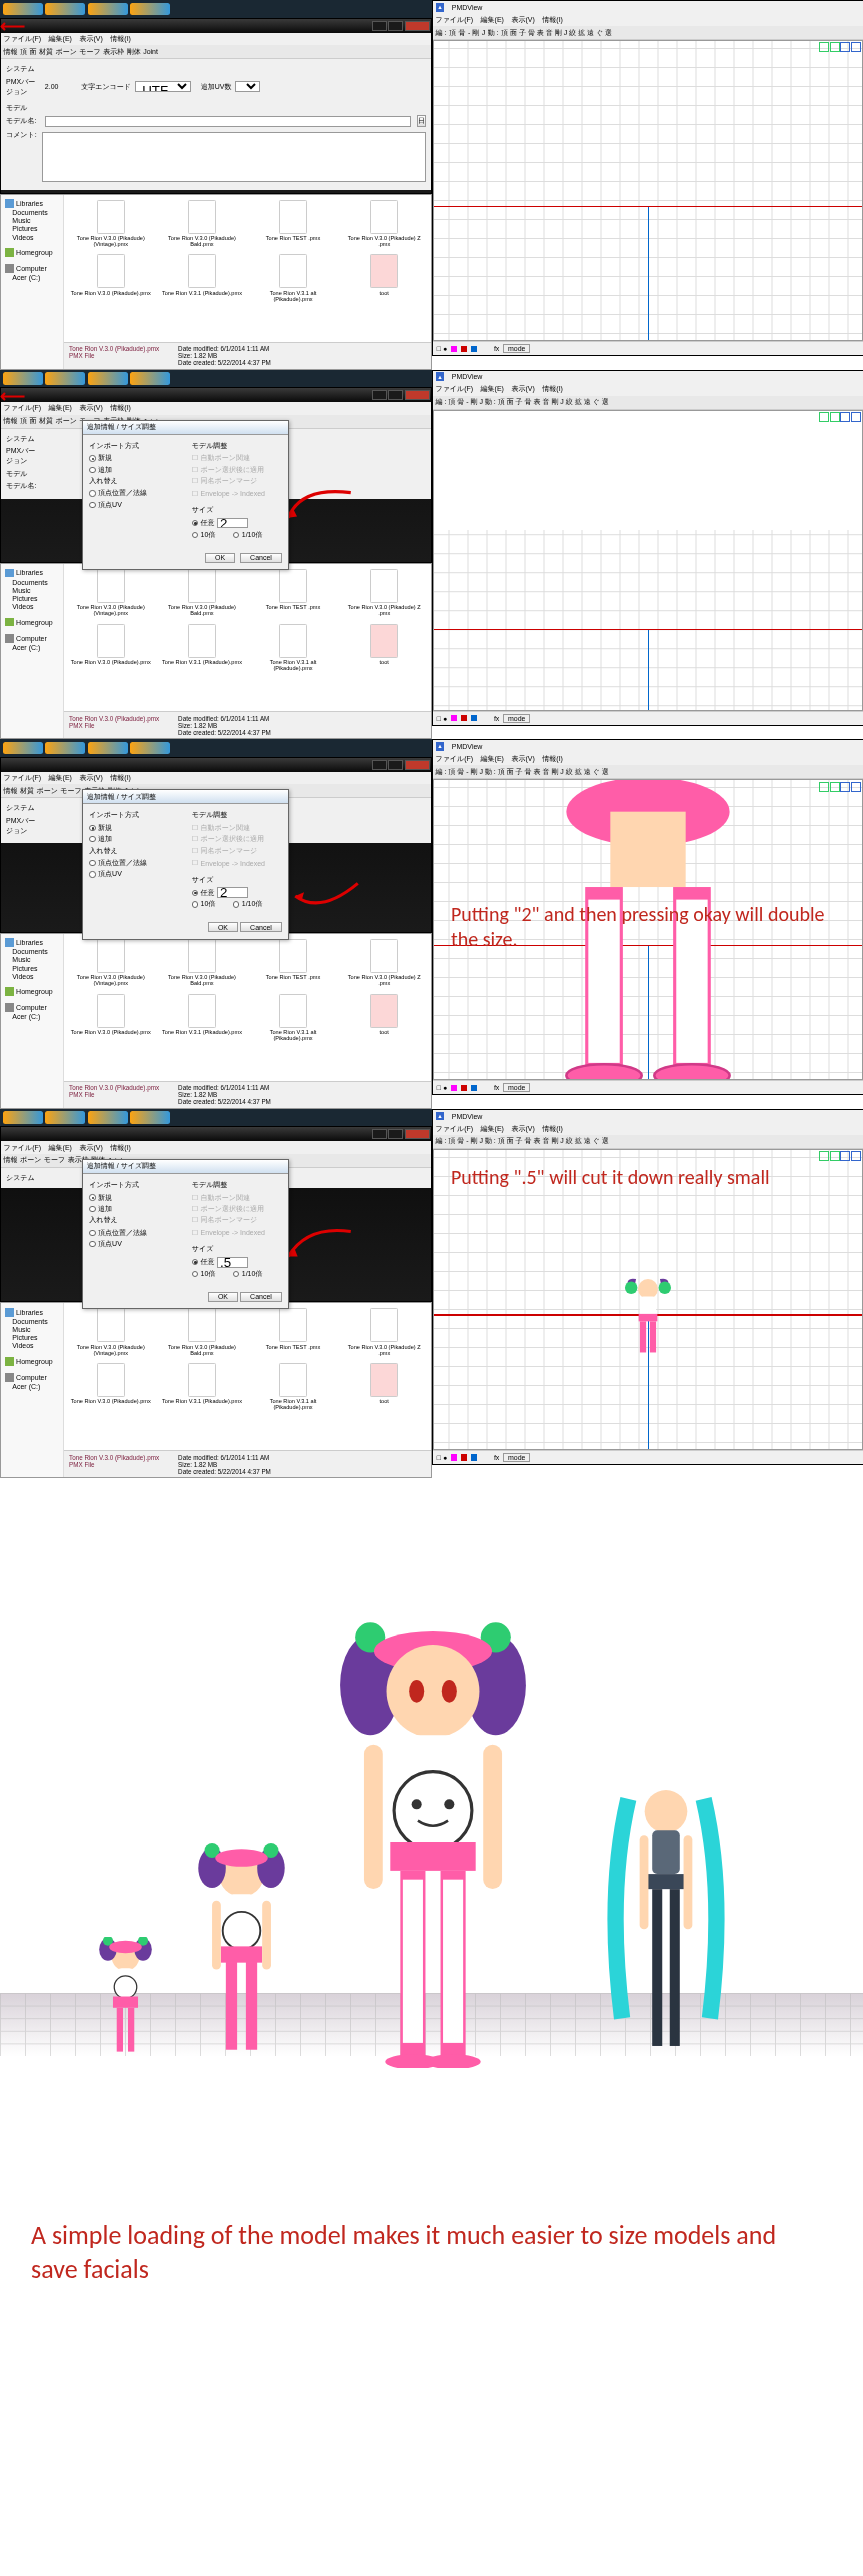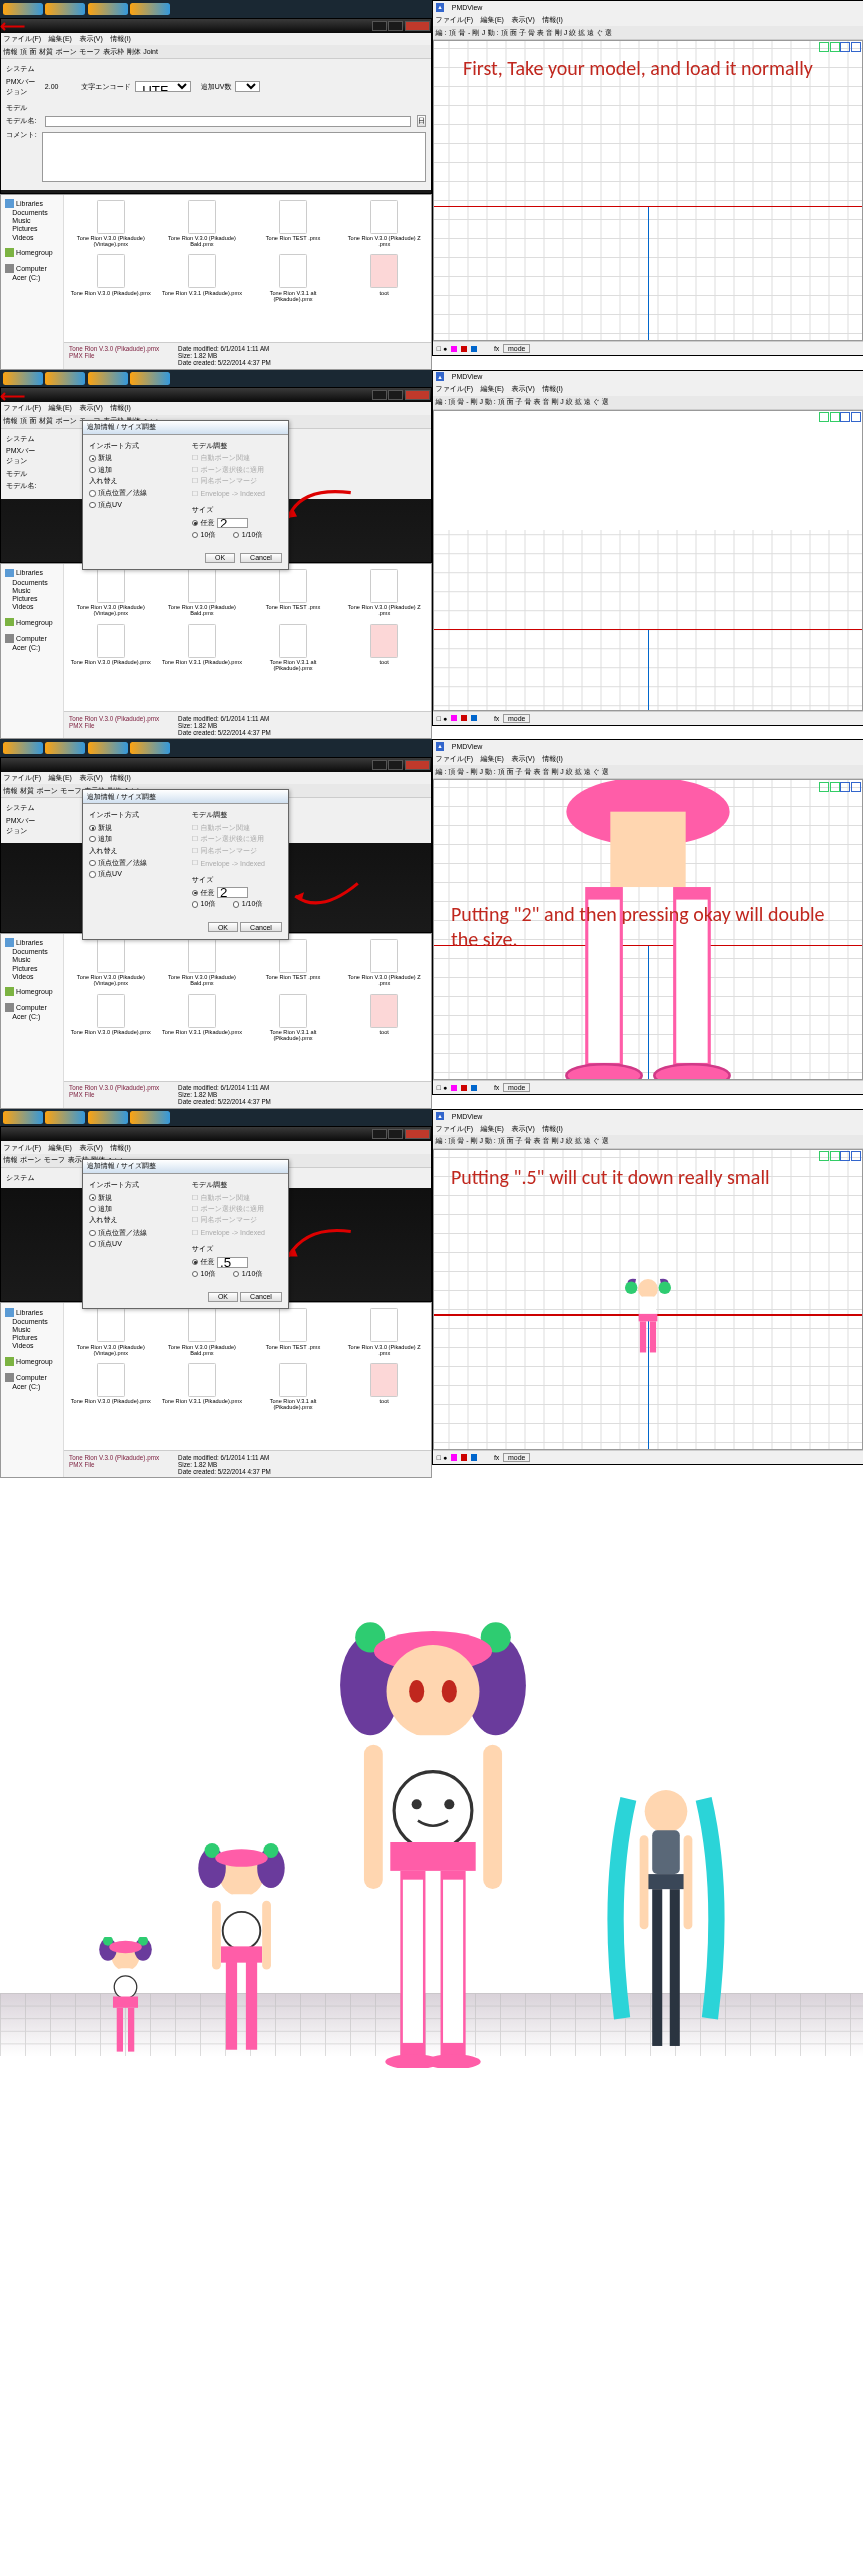--- a/index.html
+++ b/index.html
@@ -248,21 +248,20 @@
       </div>
       <div class="bottom-toolbar">
         <span>□ ●</span>
         <span class="color-sq" style="background:#f0f"></span>
         <span class="color-sq" style="background:#c00"></span>
         <span class="color-sq" style="background:#06c"></span>
         <span style="margin-left:12.6px">fx</span>
         <span style="border:0.6px solid #999;padding:0 3.8px">mode</span>
       </div>
     </div>
-    <div class="instruction" style="top:56px;left:31px;right:19px">First, Take your model, and load it normally</div>
   </div>
 </div>
 
 <div class="panel-row">
   <div class="left-pane">
     <div class="desktop-ico">
         <div class="disk-ico"></div>
         <div class="disk-ico"></div>
         <div class="disk-ico"></div>
         <div class="disk-ico"></div>
@@ -1007,14 +1006,15 @@
     <path d="M160 30 Q195 180 170 380" stroke="#2bd4d8" stroke-width="26" fill="none"></path>
     <circle cx="100" cy="50" r="34" fill="#ffd6b0"></circle>
     <rect x="78" y="80" width="44" height="70" rx="8" fill="#5a6878"></rect>
     <rect x="70" y="150" width="60" height="24" fill="#3a4758"></rect>
     <rect x="78" y="174" width="16" height="250" fill="#2a3440"></rect>
     <rect x="106" y="174" width="16" height="250" fill="#2a3440"></rect>
     <rect x="58" y="88" width="14" height="150" rx="7" fill="#ffd6b0"></rect>
     <rect x="128" y="88" width="14" height="150" rx="7" fill="#ffd6b0"></rect>
   </svg>
 
+  <div class="final-text">A simple loading of the model makes it much easier to size models and save facials</div>
 </div>
 
 
 </body></html>

